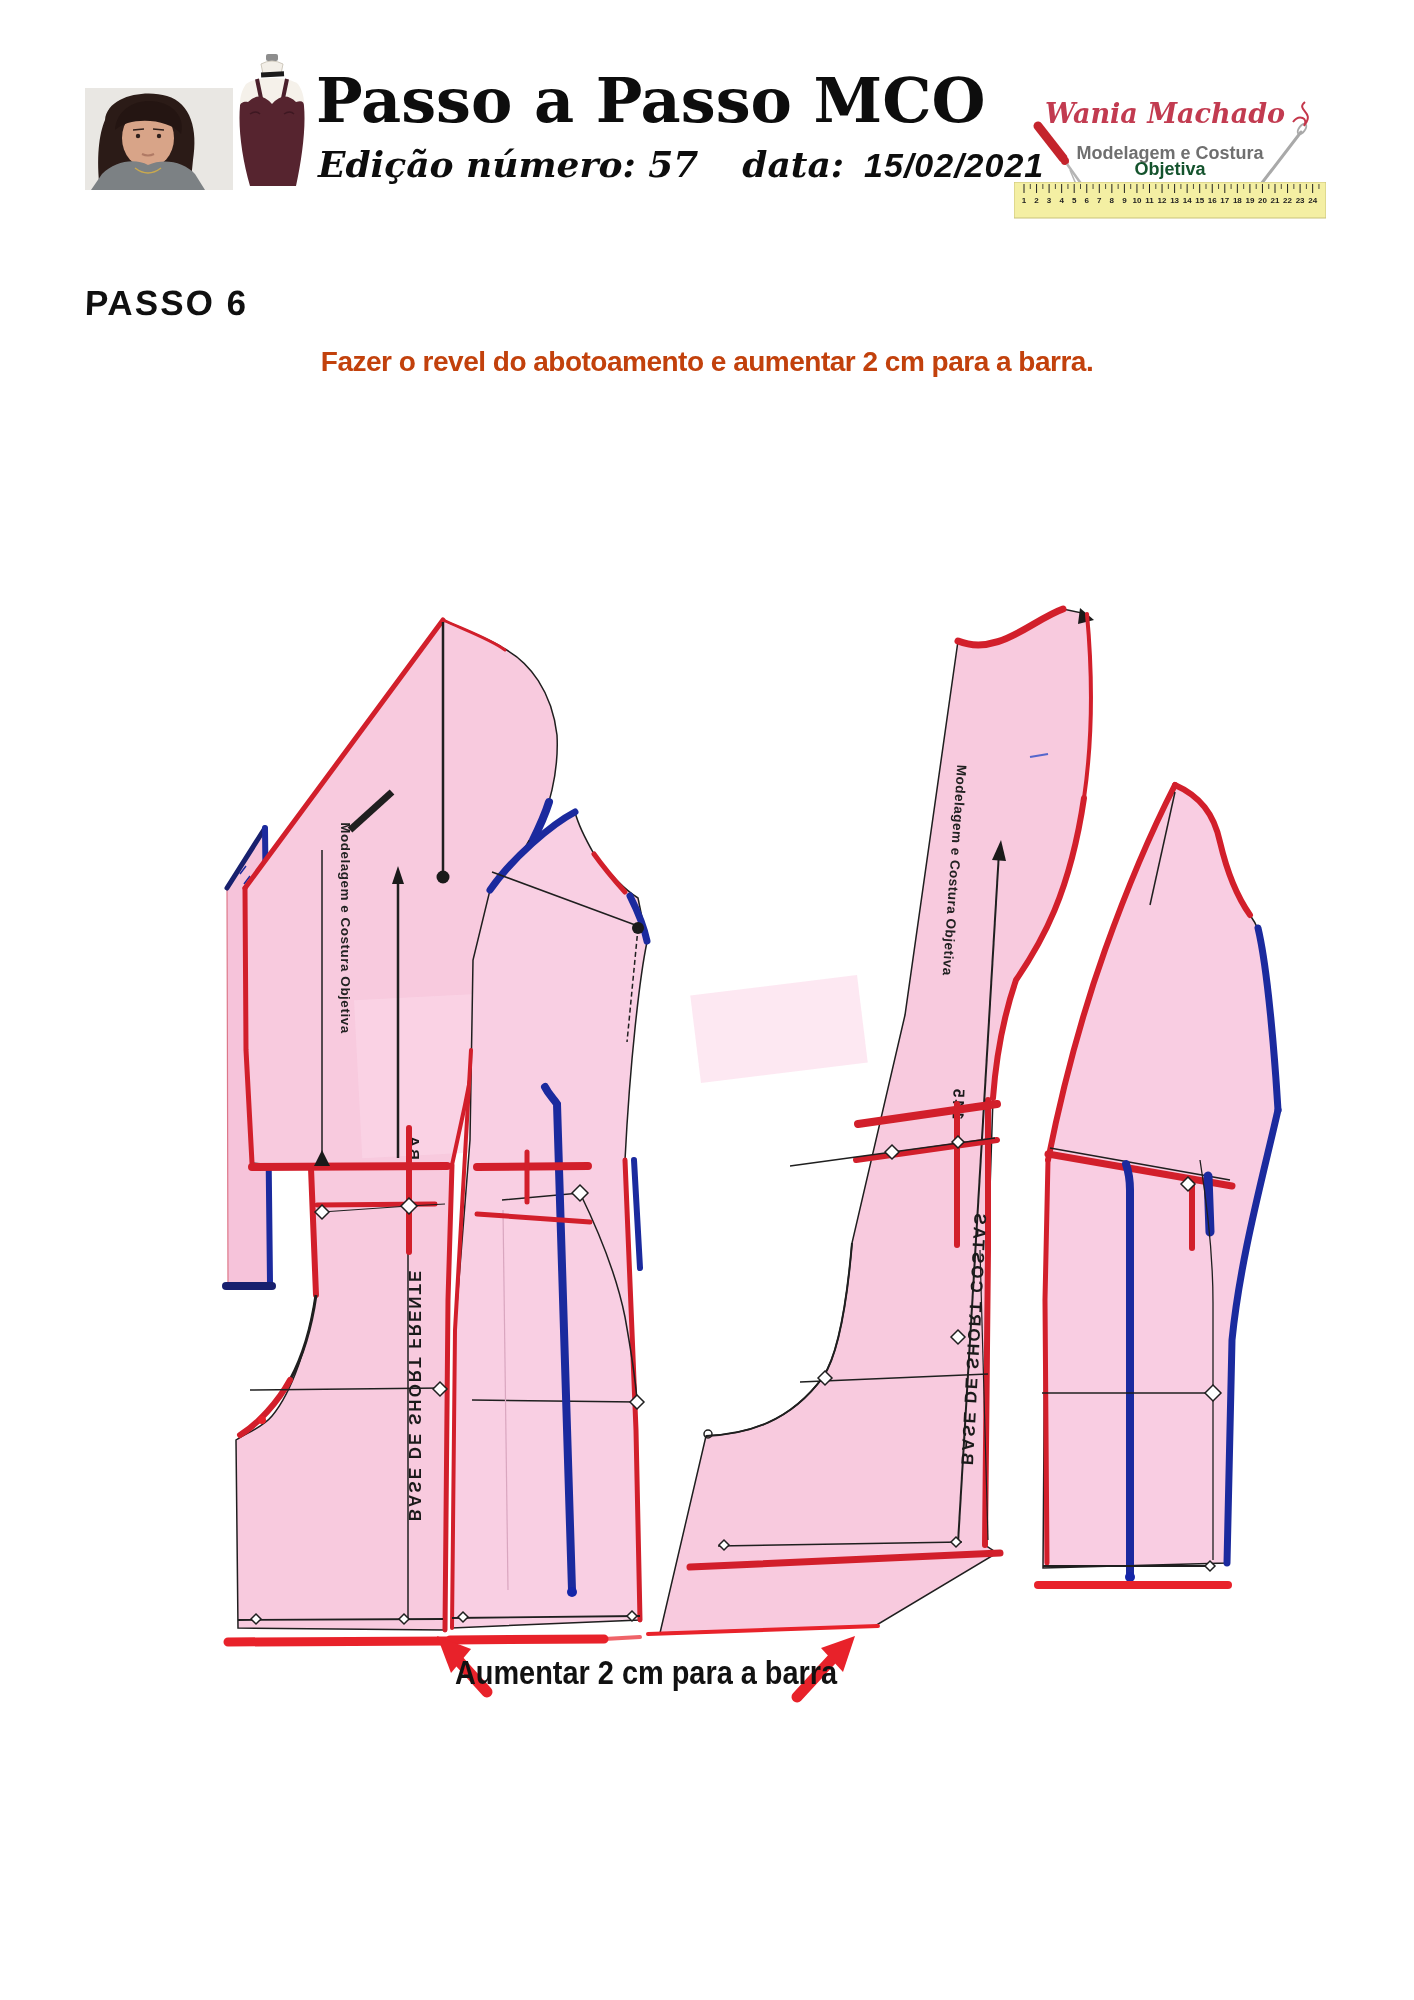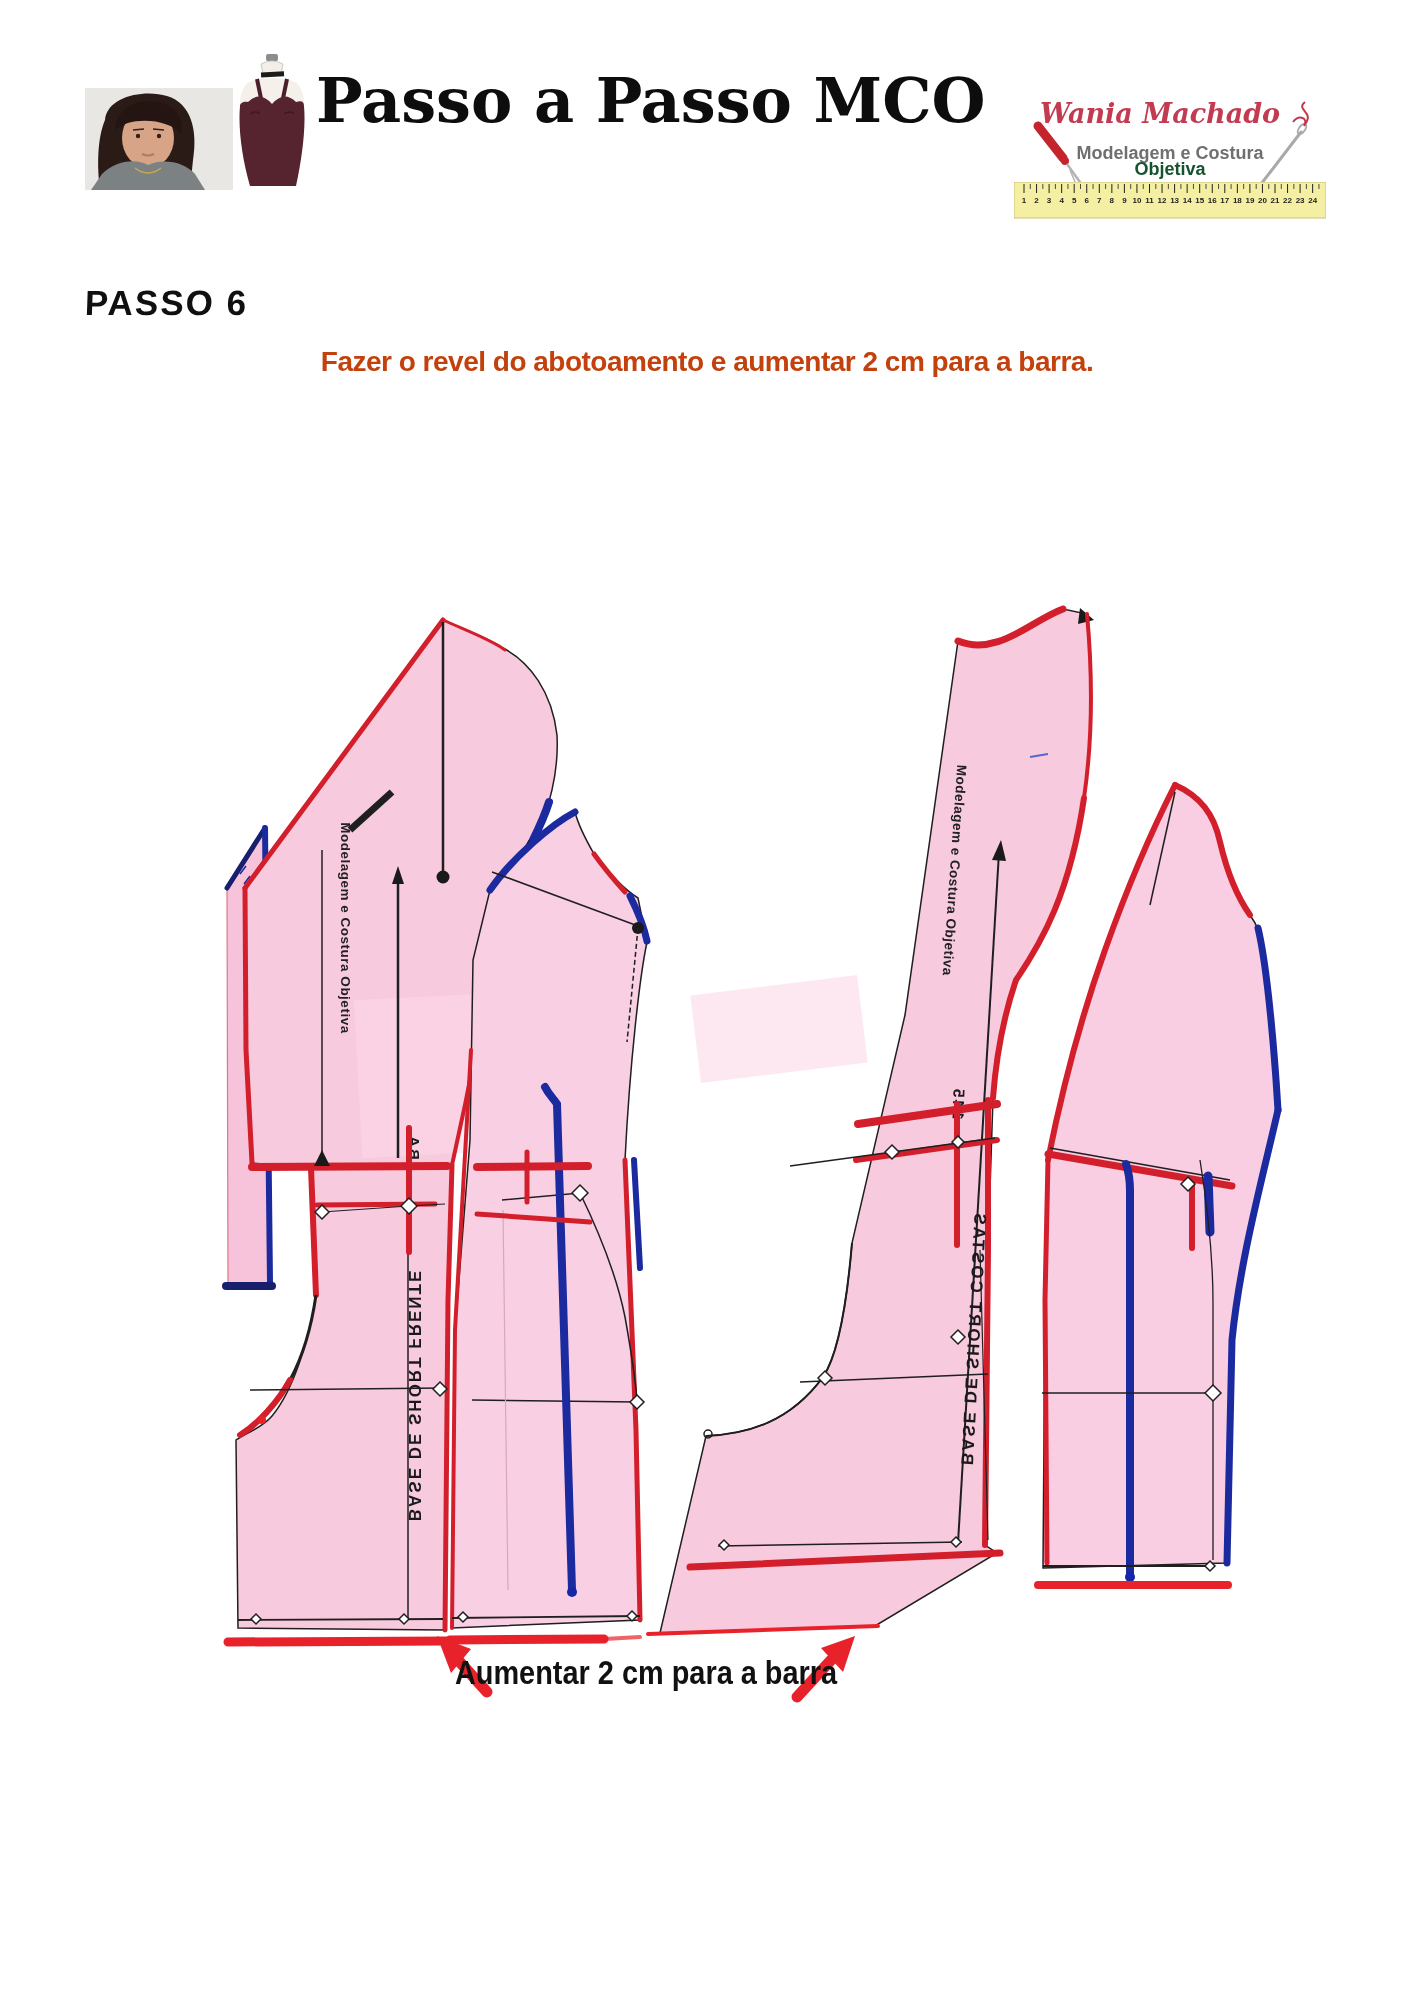--- a/index.html
+++ b/index.html
@@ -8,21 +8,21 @@
   .abs{position:absolute;}
   
   #title{left:316px;top:64px;font-family:"DejaVu Serif",serif;font-weight:bold;
          font-size:62px;color:#0d0d0d;letter-spacing:0px;white-space:nowrap;}
   #edline{left:318px;top:143px;white-space:nowrap;}
   #edline .scr{font-family:"DejaVu Serif",serif;font-style:italic;font-weight:bold;
                font-size:36px;color:#0d0d0d;}
   #edline .datelbl{margin-left:44px;}
   #edline .dateval{font-family:"Liberation Sans",sans-serif;font-style:italic;font-weight:bold;
                    font-size:34px;color:#0d0d0d;margin-left:20px;letter-spacing:1px;}
-  #brandname{left:1040px;top:98px;width:250px;text-align:left;font-family:"DejaVu Serif",serif;
+  #brandname{left:1040px;top:98px;width:250px;text-align:center;font-family:"DejaVu Serif",serif;
              font-style:italic;font-weight:bold;font-size:27px;color:#c23b50;}
   #brandl1{left:1055px;top:137px;width:230px;text-align:center;font-weight:bold;
            font-size:18px;color:#6f6f6f;margin-top:6px;}
   #brandl2{left:1055px;top:159px;width:230px;text-align:center;font-weight:bold;
            font-size:18px;color:#14532d;}
   #passo{left:85px;top:283px;font-size:35px;font-weight:900;color:#101010;
          letter-spacing:2px;transform:skewX(-2deg);}
   #instr{left:40px;top:346px;width:1334px;text-align:center;font-size:28px;font-weight:bold;
          color:#c2410c;letter-spacing:-0.5px;}
   
@@ -63,20 +63,23 @@
       <path d="M35 10 Q46 4 57 10 L55 20 Q46 24 37 20 Z" fill="#f3efe8" stroke="#cfc9bd" stroke-width="1"></path>
       <rect x="35" y="18" width="23" height="5" fill="#1c1c1c" transform="rotate(-3 46 20)"></rect>
       <path d="M20 30 C30 22 62 22 72 30 C76 36 78 42 78 50 L14 50 C14 42 16 36 20 30 Z" fill="#f5f1ea"></path>
       <path d="M31 25 L37 54 M61 25 L55 54" stroke="#4a1f2b" stroke-width="4"></path>
       <path d="M22 48 Q34 36 46 50 Q58 36 70 48 C76 46 78 48 78 52 C80 74 76 104 70 132 L24 132 C16 104 12 74 14 52 C14 49 18 47 22 48 Z" fill="#56242f"></path>
       <path d="M24 60 Q30 56 34 60 M58 60 Q64 56 68 60" stroke="#3e1822" stroke-width="1.5" fill="none"></path>
     </svg>
 
     <div id="title" class="abs">Passo a Passo MCO</div>
 
+    <div id="edline" class="abs">
+      <span class="scr">Edição número: 57</span><span class="scr datelbl">data:</span><span class="dateval">15/02/2021</span>
+    </div>
 
     <div id="brandname" class="abs">Wania Machado</div>
     <div id="brandl1" class="abs">Modelagem e Costura</div>
     <div id="brandl2" class="abs">Objetiva</div>
 
     <svg class="abs" style="left:1030px;top:118px;" width="70" height="85" viewBox="0 0 70 85">
       <line x1="8" y1="8" x2="33" y2="40" stroke="#c4242c" stroke-width="9" stroke-linecap="round"></line>
       <circle cx="35" cy="43" r="4" fill="#c4242c"></circle>
       <line x1="37" y1="46" x2="57" y2="74" stroke="#b4b4b4" stroke-width="2.5"></line>
       <line x1="40" y1="52" x2="48" y2="71" stroke="#b4b4b4" stroke-width="1.5"></line>

